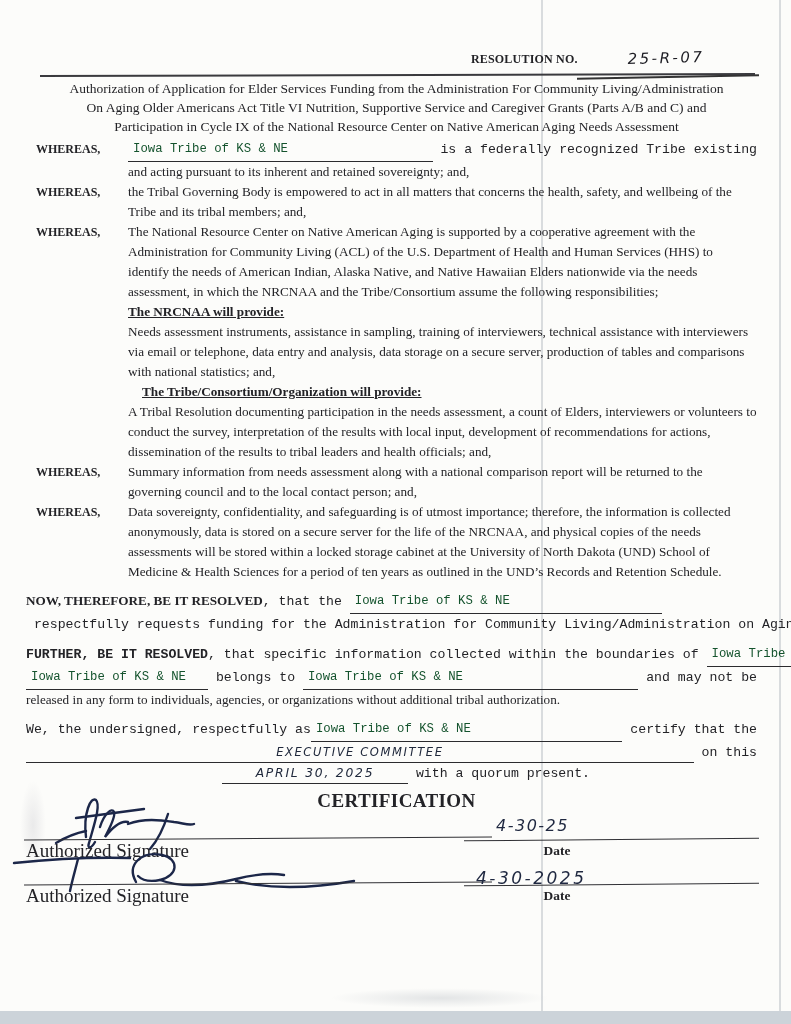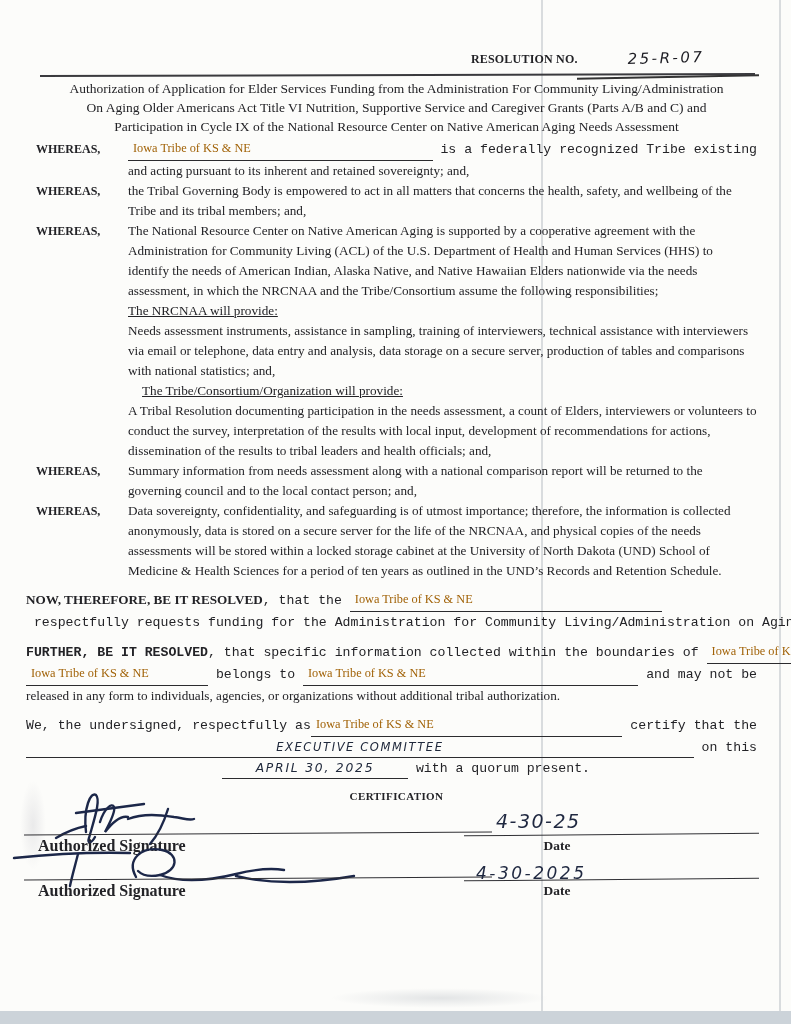--- a/index.html
+++ b/index.html
@@ -22,47 +22,47 @@
   .top-rule { border-top:2.2px solid #3a3a3e; margin:0 2px 3px 4px; transform:rotate(-0.18deg); }
   .num-underline { position:absolute; top:76px; right:32px; width:182px; border-top:2px solid #333; transform:rotate(-1.1deg); }
 
   
   .title { text-align:center; font-size:13.5px; line-height:19px; margin-bottom:3px; }
 
   
   .clause { display:flex; align-items:flex-start; }
   .wl { flex:0 0 92px; font-weight:bold; font-size:12px; }
   .wb { flex:1 1 auto; }
-  .subhead { text-decoration:underline; }
+  .subhead { text-decoration:underline;font-weight:bold; }
   .indent14 { margin-left:14px; }
 
   
   .fill { display:inline-block; border-bottom:1.5px solid #2b2b2e; }
-  .typed { font-family:Liberation Serif, serif; font-size:12.3px; white-space:nowrap;
-           display:inline-block; padding:0 3px 1px 5px; position:relative; top:-1px; color:#a16207; }
+  .typed { font-family:Liberation Mono, monospace; font-size:12.3px; white-space:nowrap;
+           display:inline-block; padding:0 3px 1px 5px; position:relative; top:-1px; color:#14532d; }
   .flexline { display:flex; align-items:baseline; }
   .flexline .fill { flex:1 1 auto; }
   .fill-fixed { flex:0 0 auto !important; }
   .fill-center { text-align:center; }
   .fill-resolved { width:312px; }
 
   .para { margin-top:9px; margin-left:-10px; }
   .hand-meeting { font-size:11.5px; letter-spacing:1.6px; text-transform:uppercase; }
   .hand-date { font-size:12.3px; letter-spacing:1.8px; text-transform:uppercase; }
 
   
-  .cert { text-align:center; font-weight:bold; font-size:11px; letter-spacing:0.4px; margin-top:7px; }
+  .cert { text-align:center; font-weight:bold; font-size:19px; letter-spacing:0.4px; margin-top:7px; }
 
   
   .sig-row { position:relative; height:45px; margin-left:-12px; margin-right:-4px; }
   .sig-line { position:absolute; left:0; top:27px; width:468px; border-top:1.7px solid #303034; transform:rotate(-0.35deg); }
   .date-line { position:absolute; left:440px; right:2px; top:28px; border-top:1.7px solid #303034; transform:rotate(-0.5deg); }
-  .sig-label { position:absolute; left:14px; top:30px; font-weight:bold; font-size:16px; }
+  .sig-label { position:absolute; left:2px; top:30px; font-weight:normal; font-size:19px; }
   .date-lab { position:absolute; left:473px; top:30px; width:120px; text-align:center; font-weight:bold; font-size:13.4px; }
-  .date-val-1 { position:absolute; left:472px; top:5px; font-size:19px; letter-spacing:1.5px; color:#1f2840; }
+  .date-val-1 { position:absolute; left:472px; top:5px; font-size:16px; letter-spacing:1.5px; color:#1f2840; }
   .date-val-2 { position:absolute; left:452px; top:12px; font-size:17px; letter-spacing:2.5px; color:#1f2840; }
   .sig-ink { position:absolute; pointer-events:none; }
   .ink1 { left:22px; top:-20px; }
   .ink2 { left:-14px; top:-8px; }
 
   
   .scan-vline { position:absolute; top:0; bottom:13px; width:1.5px; background:rgba(125,135,150,0.28); }
   .vl1 { left:541px; }
   .vl2 { left:779px; }
   .bottom-strip { position:absolute; left:0; right:0; bottom:0; height:13px; background:#ccd3d9; }

